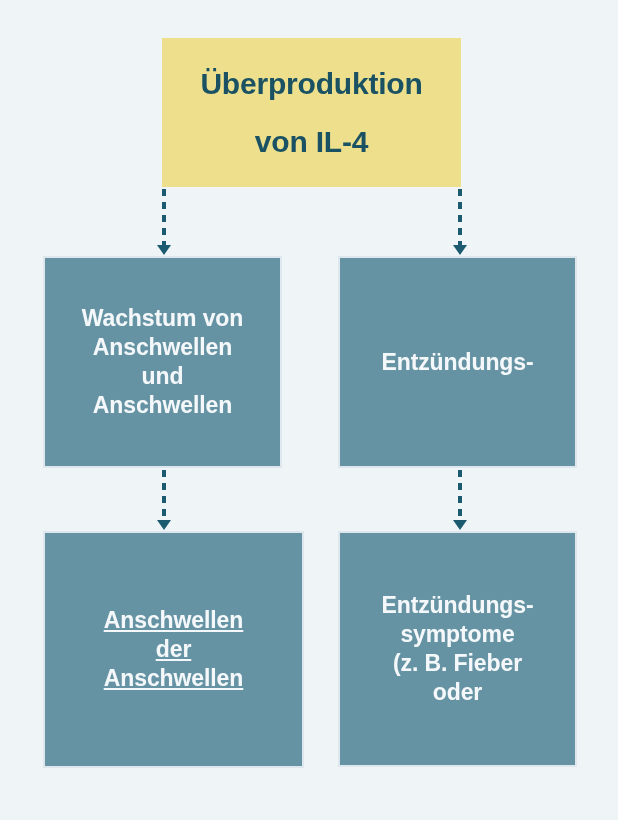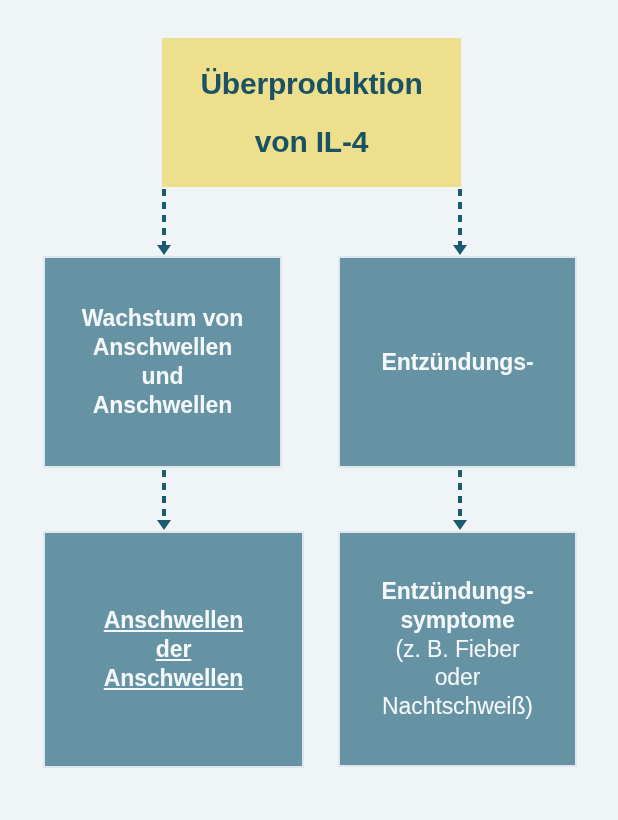--- a/index.html
+++ b/index.html
@@ -43,21 +43,21 @@
     border: 2px solid #dde7ed;
     font-size: 23px;
     letter-spacing: -0.1px;
     text-shadow: 0 0 1px rgba(255,255,255,0.25);
   }
   .node-title {
     font-weight: bold;
     display: block;
   }
   .node-sub {
-    font-weight: normal;
+    font-weight: bold;
     display: block;
   }
   .node-line {
     display: block;
   }
   
   #node-overproduction { left: 162px; top: 38px;  width: 299px; height: 149px; }
   #node-growth        { left: 43px;  top: 256px; width: 239px; height: 212px; }
   #node-inflammation  { left: 338px; top: 256px; width: 239px; height: 212px; }
   #node-swelling      { left: 43px;  top: 531px; width: 261px; height: 237px; text-decoration: underline; }
@@ -136,16 +136,15 @@
     <span class="node-line node-title">Anschwellen</span>
     <span class="node-line node-title">der</span>
     <span class="node-line node-title">Anschwellen</span>
   </div>
 
   <div class="node node-step" id="node-symptoms">
     <span class="node-line node-title">Entzündungs-</span>
     <span class="node-line node-title">symptome</span>
     <span class="node-line node-sub">(z. B. Fieber</span>
     <span class="node-line node-sub">oder</span>
-    <span class="node-line node-sub">Nachtschweiß)</span>
   </div>
 
 </div>
 
 </body></html>

